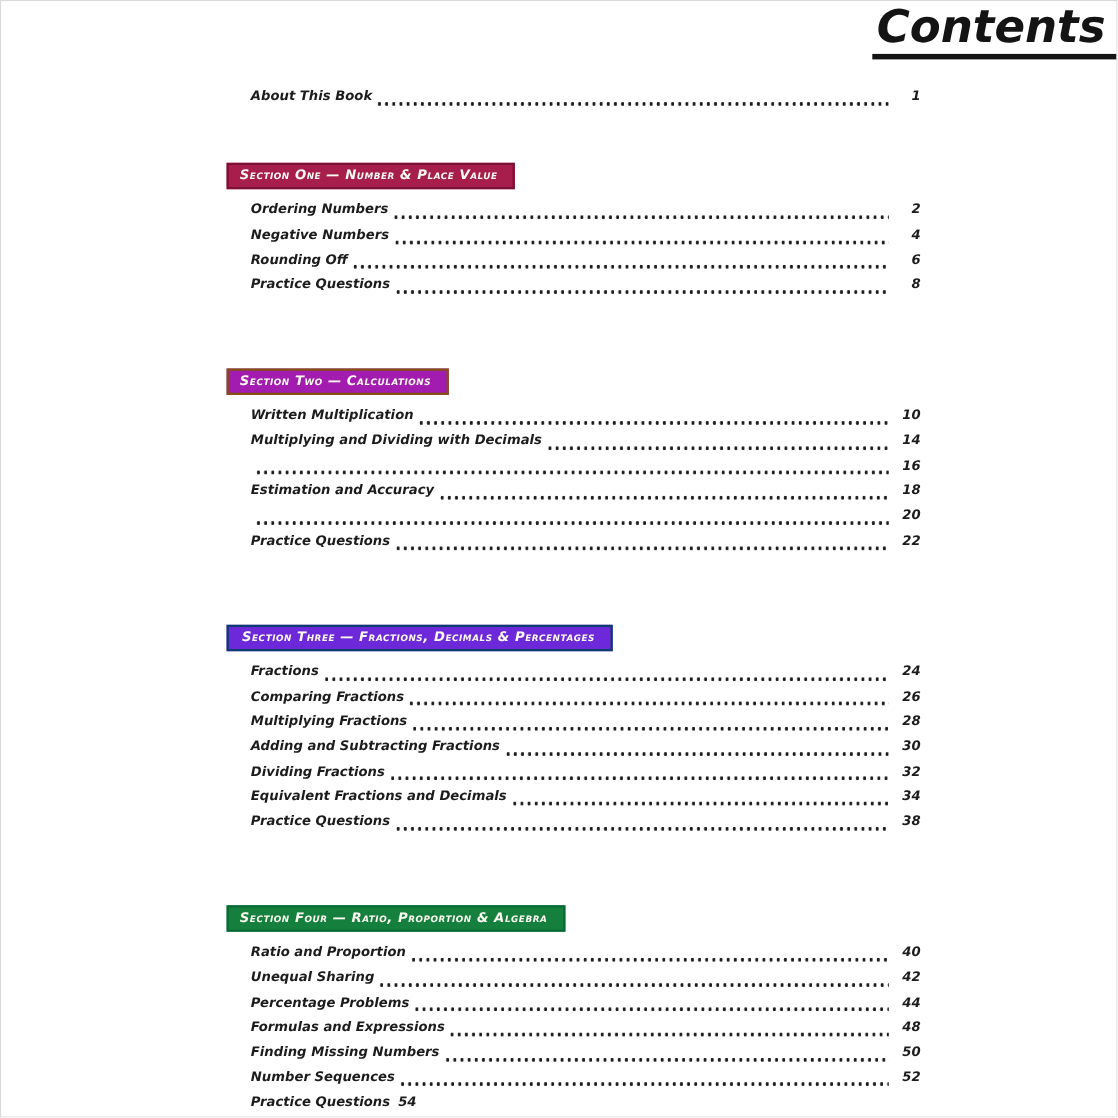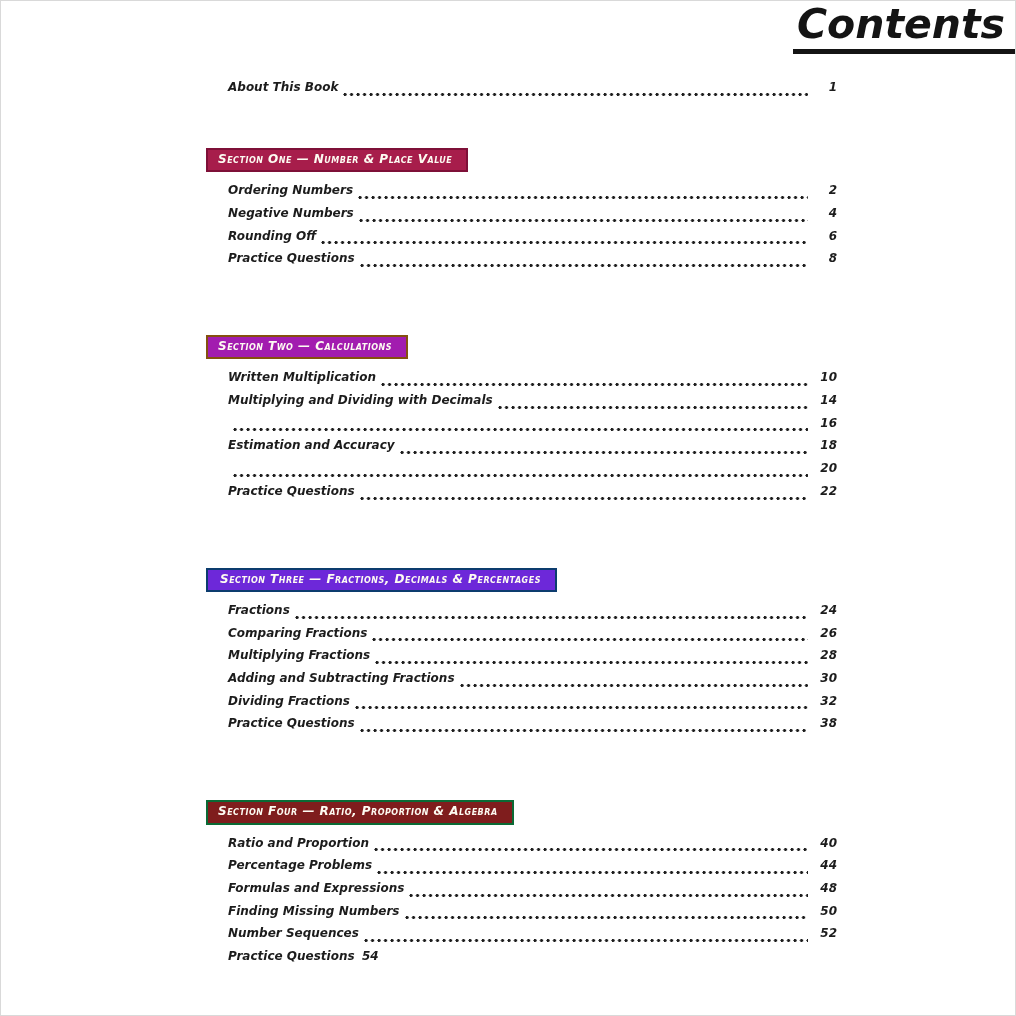--- a/index.html
+++ b/index.html
@@ -188,39 +188,49 @@
     <span class="leader"></span>
     <span class="pagenum">30</span>
   </div>
 
   <div class="toc-row">
     <span class="label">Dividing Fractions</span>
     <span class="leader"></span>
     <span class="pagenum">32</span>
   </div>
 
+  <div class="toc-row">
+    <span class="label">Equivalent Fractions and Decimals</span>
+    <span class="leader"></span>
+    <span class="pagenum">34</span>
+  </div>
 
 
   <div class="toc-row">
     <span class="label">Practice Questions</span>
     <span class="leader"></span>
     <span class="pagenum">38</span>
   </div>
 </div>
   </div>
 
   <div class="section sec-4">
-    <div class="section-banner" style="background: #7f1d1d; border-color: rgb(10, 106, 53);">Section Four — Ratio, Proportion &amp; Algebra</div>
+    <div class="section-banner" style="background: #15803d; border-color: rgb(10, 106, 53);">Section Four — Ratio, Proportion &amp; Algebra</div>
     <div class="entries">
   <div class="toc-row">
     <span class="label">Ratio and Proportion</span>
     <span class="leader"></span>
     <span class="pagenum">40</span>
   </div>
 
+  <div class="toc-row">
+    <span class="label">Unequal Sharing</span>
+    <span class="leader"></span>
+    <span class="pagenum">42</span>
+  </div>
 
   <div class="toc-row">
     <span class="label">Percentage Problems</span>
     <span class="leader"></span>
     <span class="pagenum">44</span>
   </div>
 
 
   <div class="toc-row">
     <span class="label">Formulas and Expressions</span>

